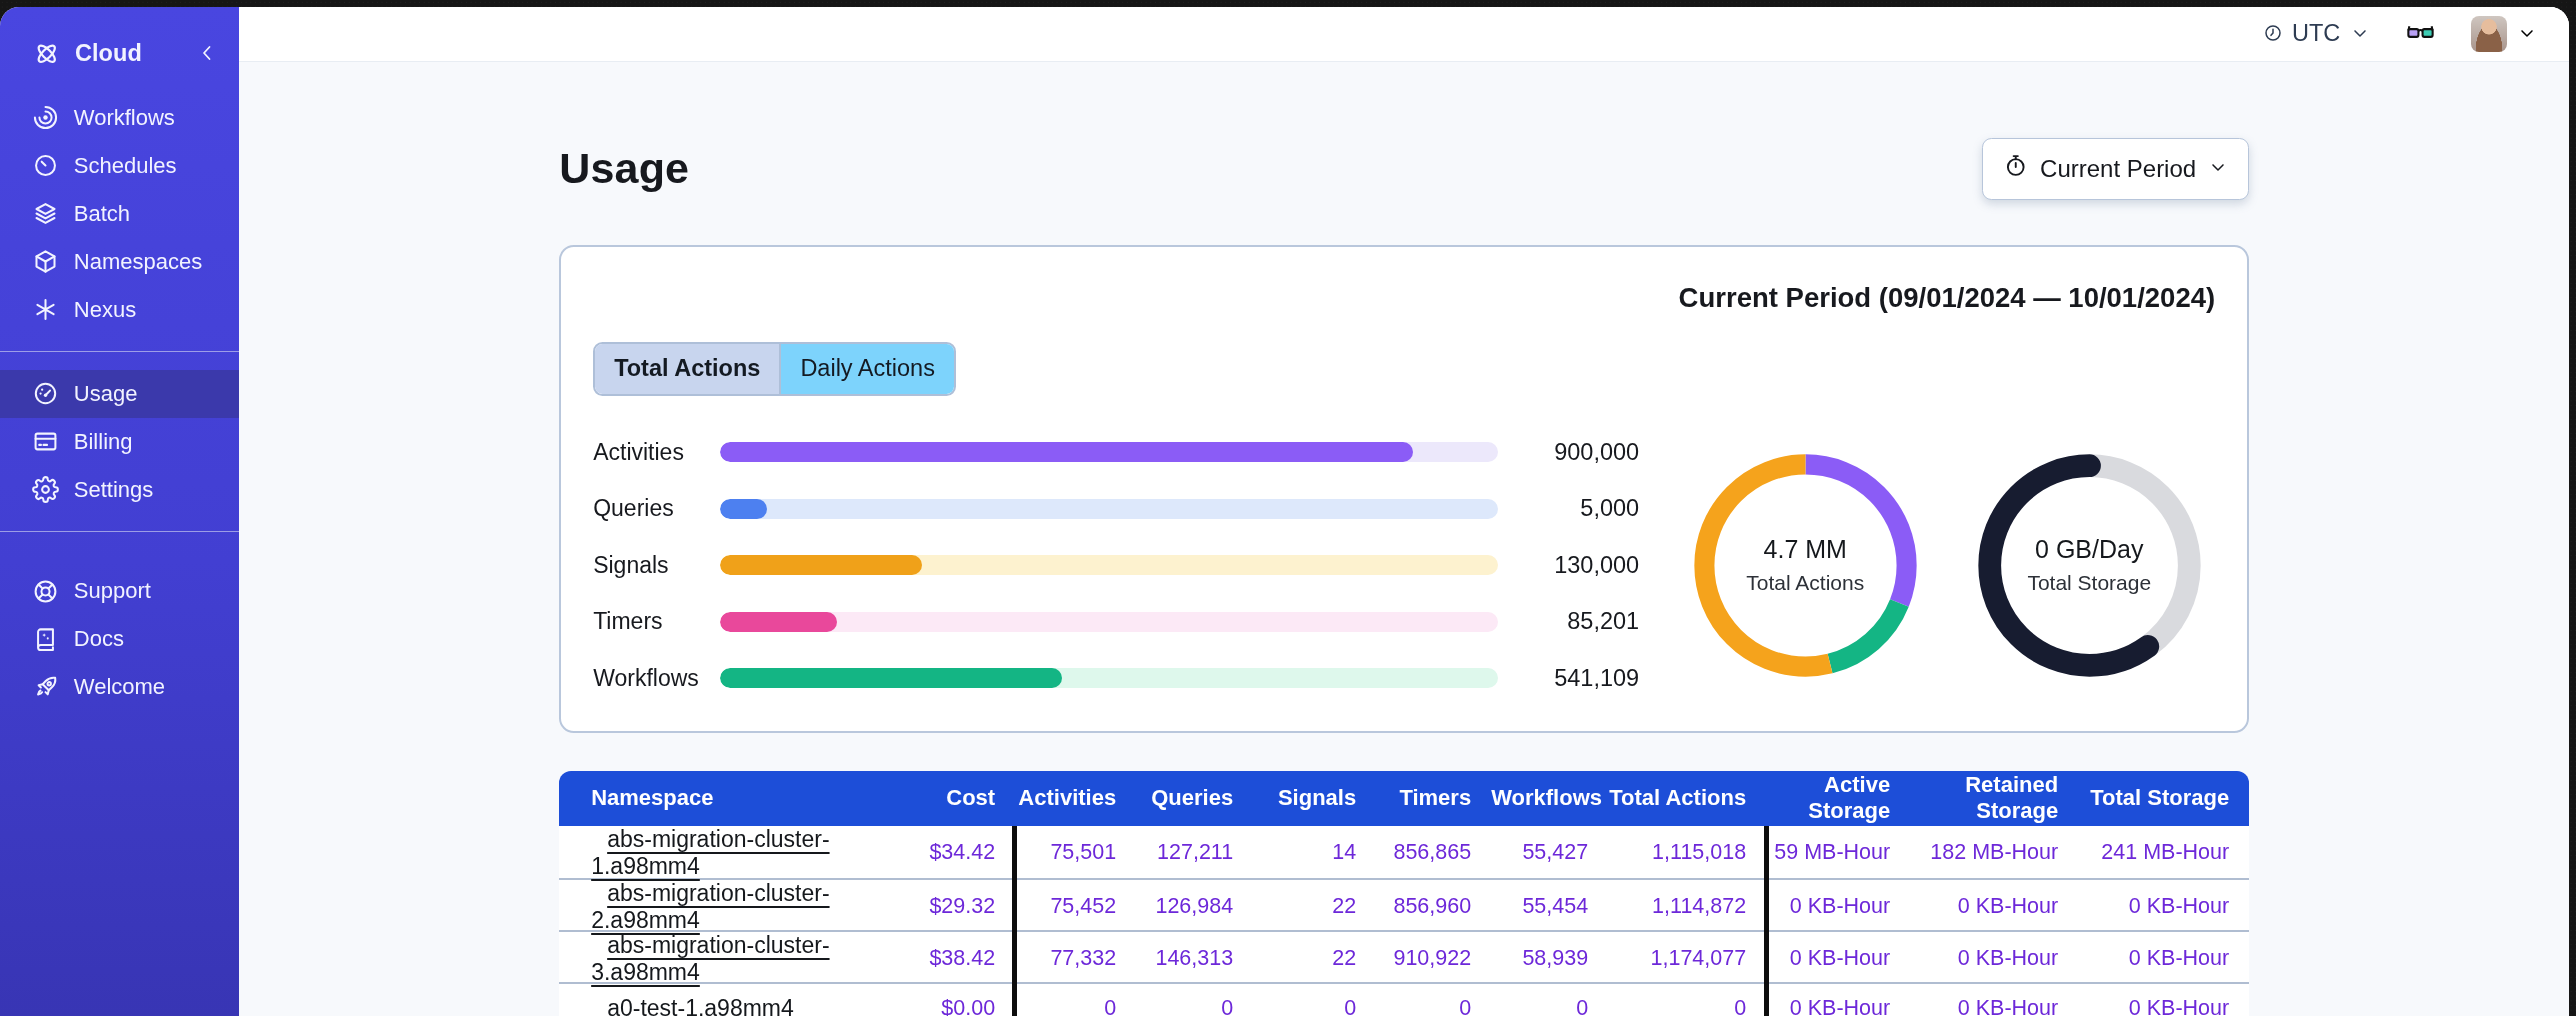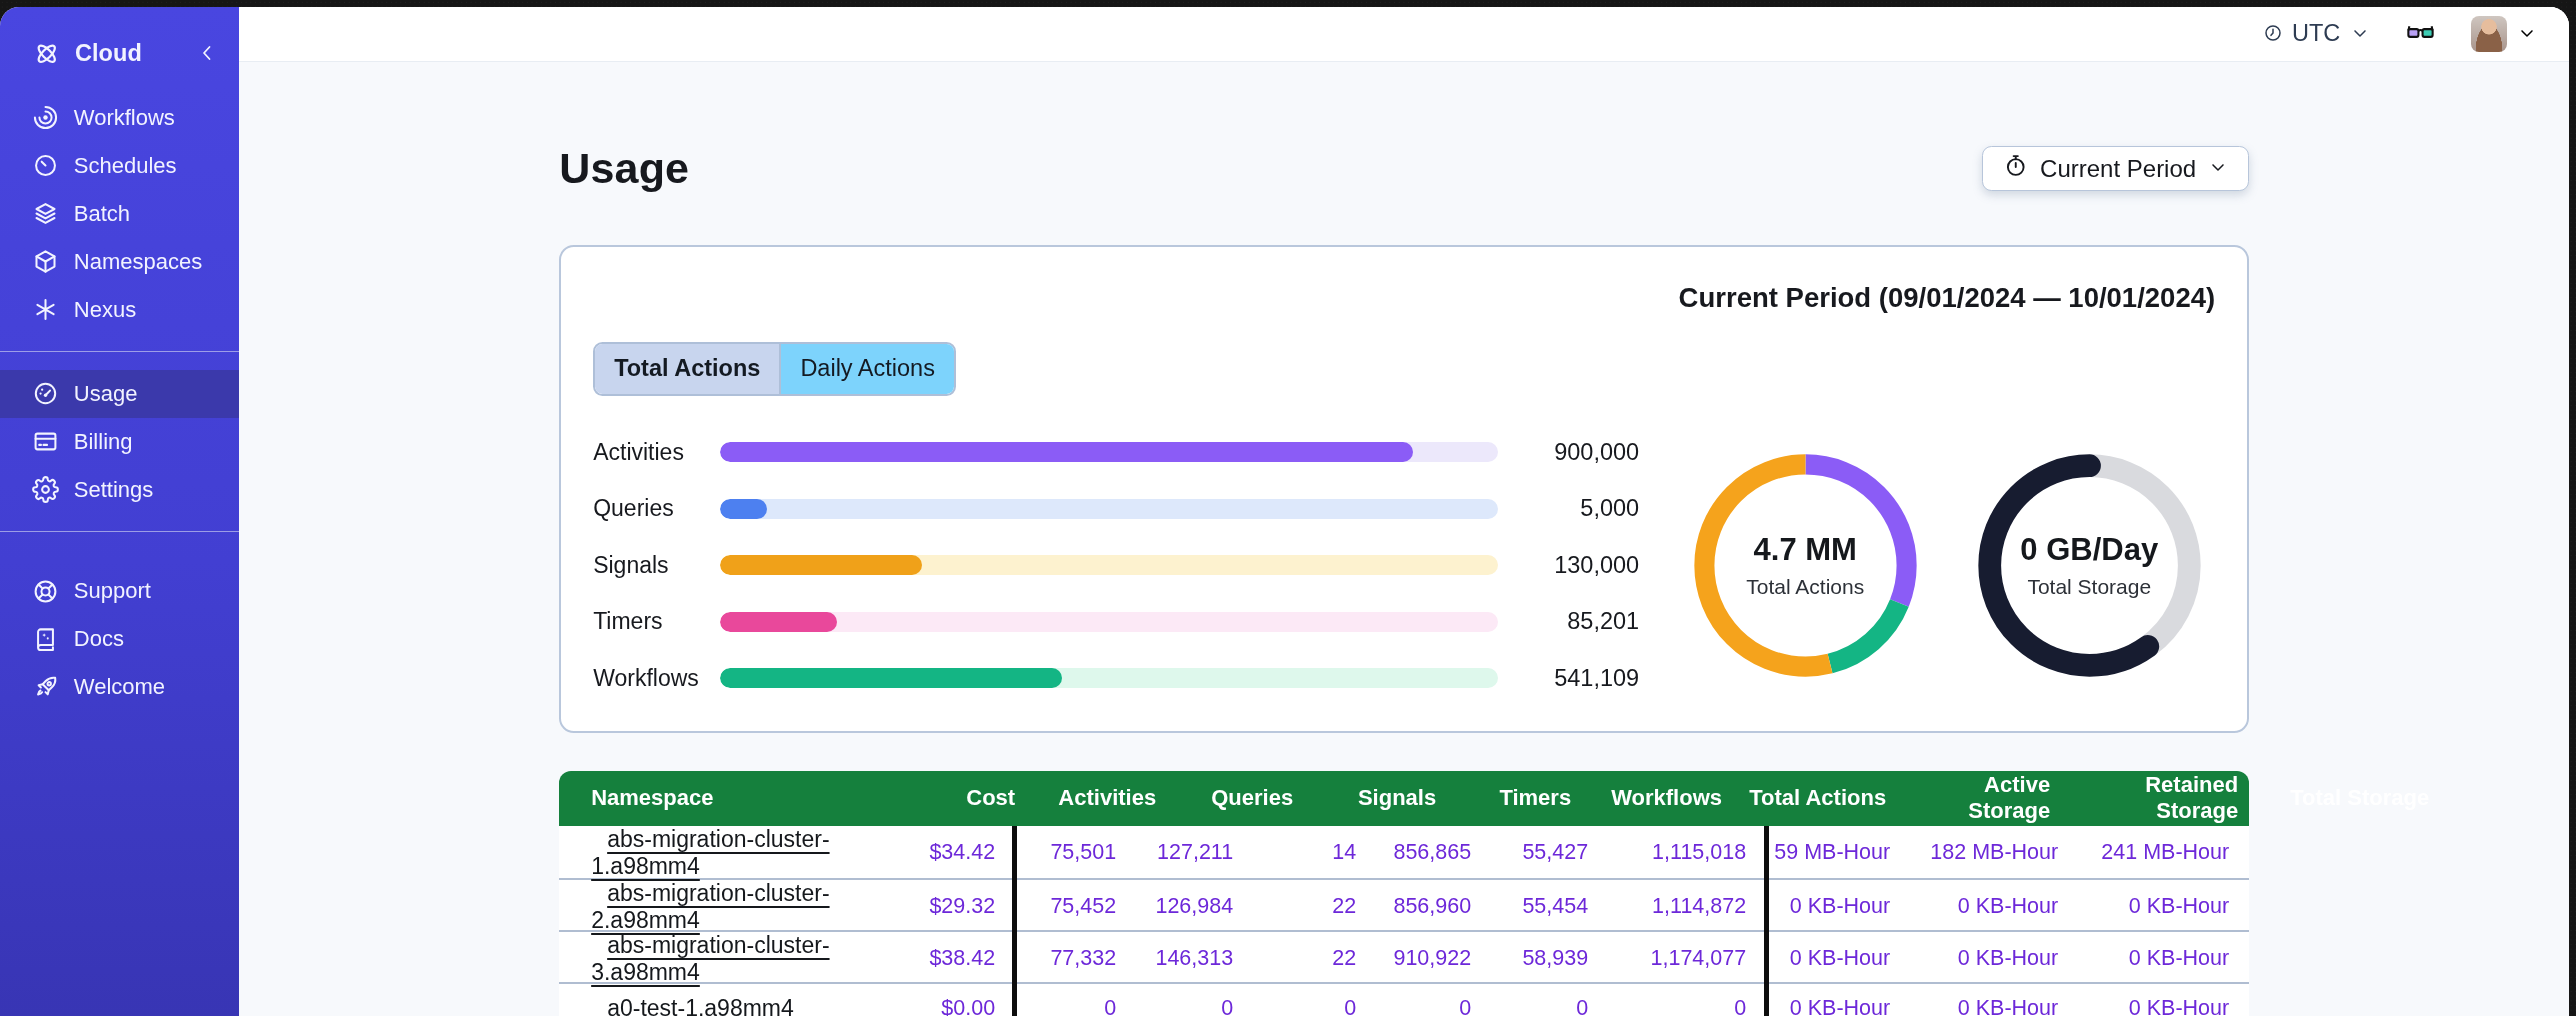--- a/index.html
+++ b/index.html
@@ -53,21 +53,21 @@
       radial-gradient(circle at 50% 30%, #e6bd9d 0 7.4px, rgba(0,0,0,0) 8px),
       radial-gradient(ellipse at 50% 95%, #8a6147 0 52%, rgba(0,0,0,0) 53%),
       linear-gradient(180deg,#cfc6c0,#a8948b);
   }
   
   .content{ flex:1; overflow:hidden; padding-top:70px; }
   .page{ width:1690px; margin:0 auto; }
   .page-head{ display:flex; align-items:center; justify-content:space-between; height:74px;}
   .page-title{ font-size:43px; font-weight:700; color:#17191e; letter-spacing:0.2px;}
   .period-btn{
-    display:flex; align-items:center; gap:12px; height:45px; padding:0 20px;
+    display:flex; align-items:center; gap:12px; height:62px; padding:0 20px;
     background:#fff; border:1.3px solid #b7c5da; border-radius:9.4px;
     box-shadow:0 4px 9.4px rgba(104,124,156,.28); cursor:pointer;
     font-size:24px; color:#17191e;
   }
   
   .card{
     margin-top:39px; background:#fff; border:2px solid #b9c7dc; border-radius:14.8px;
     padding:35px 32px 39px 32px;
   }
   .card-title{ font-size:27.5px; color:#17191e;text-align:right; }
@@ -82,28 +82,28 @@
   .bars{ width:1046px; display:flex; flex-direction:column; gap:29.5px;}
   .bar-row{ display:grid; grid-template-columns:107px 1fr 121px; align-items:center; column-gap:20px;}
   .bar-label{ font-size:23px; color:#17191e;}
   .bar-track{ height:20px; border-radius:10px; position:relative; overflow:hidden;}
   .bar-fill{ position:absolute; left:0; top:0; bottom:0; border-radius:10px;}
   .bar-value{ font-size:23.5px; color:#17191e; text-align:right;}
   .donuts{ display:flex; gap:59px; margin-left:auto; margin-right:13.4px;}
   .donut{ position:relative; width:225px; height:225px;}
   .donut svg{ position:absolute; inset:0;}
   .donut-center{ position:absolute; inset:0; display:flex; flex-direction:column; align-items:center; justify-content:center; gap:6.7px;}
-  .donut-value{ font-size:31px; font-weight:700; color:#15181c;}
+  .donut-value{ font-size:25px; font-weight:400; color:#15181c;}
   .donut-label{ font-size:21px; color:#2d3138;}
   
   .usage-table{ margin-top:38px; width:1690px; }
   .t-header{
-    background:#15803d; color:#fff; border-radius:12px 12px 0 0;
+    background:#1d4ed8; color:#fff; border-radius:12px 12px 0 0;
     display:grid; grid-template-columns:335px 121px 121px 117px 123px 115px 117px 158px 144px 168px 171px;
-    height:55px; align-items:center; font-size:23px; font-weight:700;gap:20px;
+    height:55px; align-items:center; font-size:23px; font-weight:700;
   }
   .t-body{ position:relative; background:#fff;}
   .t-row{
     display:grid; grid-template-columns:335px 121px 121px 117px 123px 115px 117px 158px 144px 168px 171px;
     height:52px; align-items:center; background:#fff;
   }
   .t-row + .t-row{ border-top:2px solid #b0bdd1; }
   .cell{ font-size:22px; }
   .num{ text-align:right; padding-right:20px; font-family:Liberation Sans, sans-serif; color:#6d28d9; font-size:21.5px;}
   .head-cell{ text-align:right; padding-right:20px; }

